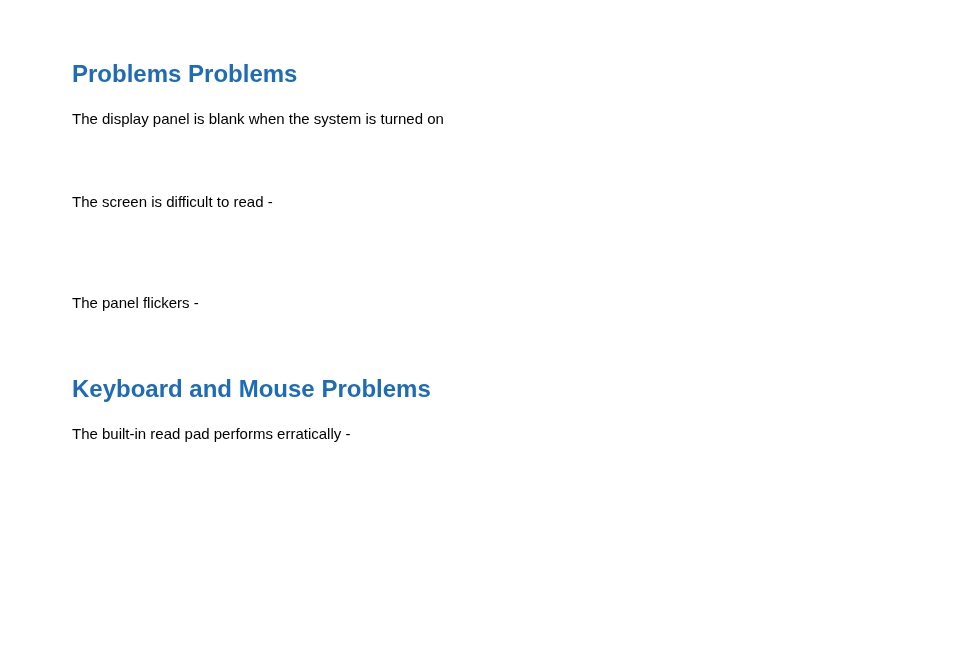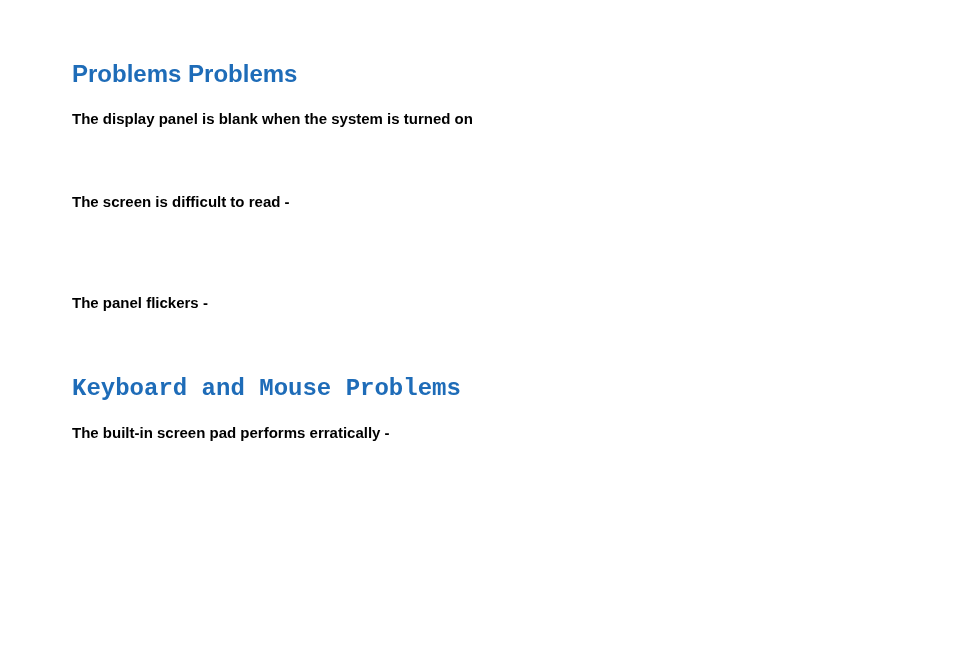--- a/index.html
+++ b/index.html
@@ -16,39 +16,38 @@
     }
     h2.section-heading {
       color: #1e6cb8;
       font-size: 24px;
       font-weight: bold;
       margin-bottom: 20px;
       margin-top: 0;
     }
     h2.section-heading.second {
       margin-top: 58px;
-      font-family: Liberation Mono, monospace;
     }
     p.item-text {
       color: #000000;
       font-size: 15px;
-      font-weight: bold;
+      font-weight: normal;
       margin-bottom: 62px;
       line-height: 1.4;
     }
     p.item-text.smaller-gap {
       margin-bottom: 80px;
     }
   </style>
 </head>
 <body>
 
 <h2 class="section-heading">Problems Problems</h2>
 
 <p class="item-text">The display panel is blank when the system is turned on</p>
 
 <p class="item-text smaller-gap">The screen is difficult to read -</p>
 
 <p class="item-text">The panel flickers -</p>
 
 <h2 class="section-heading second">Keyboard and Mouse Problems</h2>
 
-<p class="item-text">The built-in screen pad performs erratically -</p>
+<p class="item-text">The built-in read pad performs erratically -</p>
 
 </body></html>

